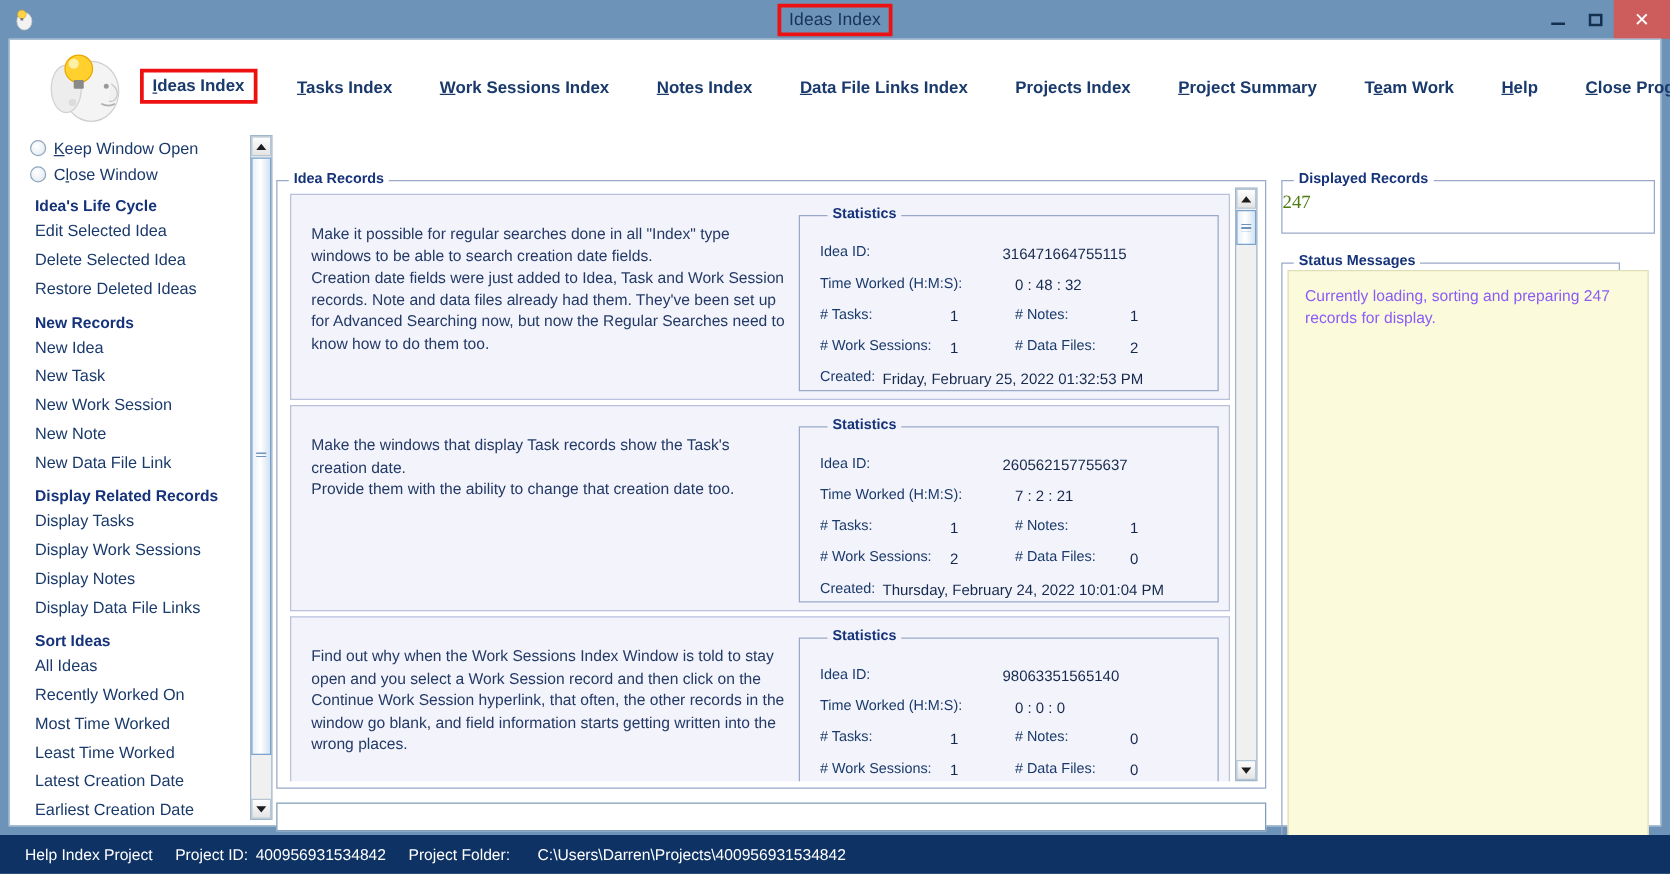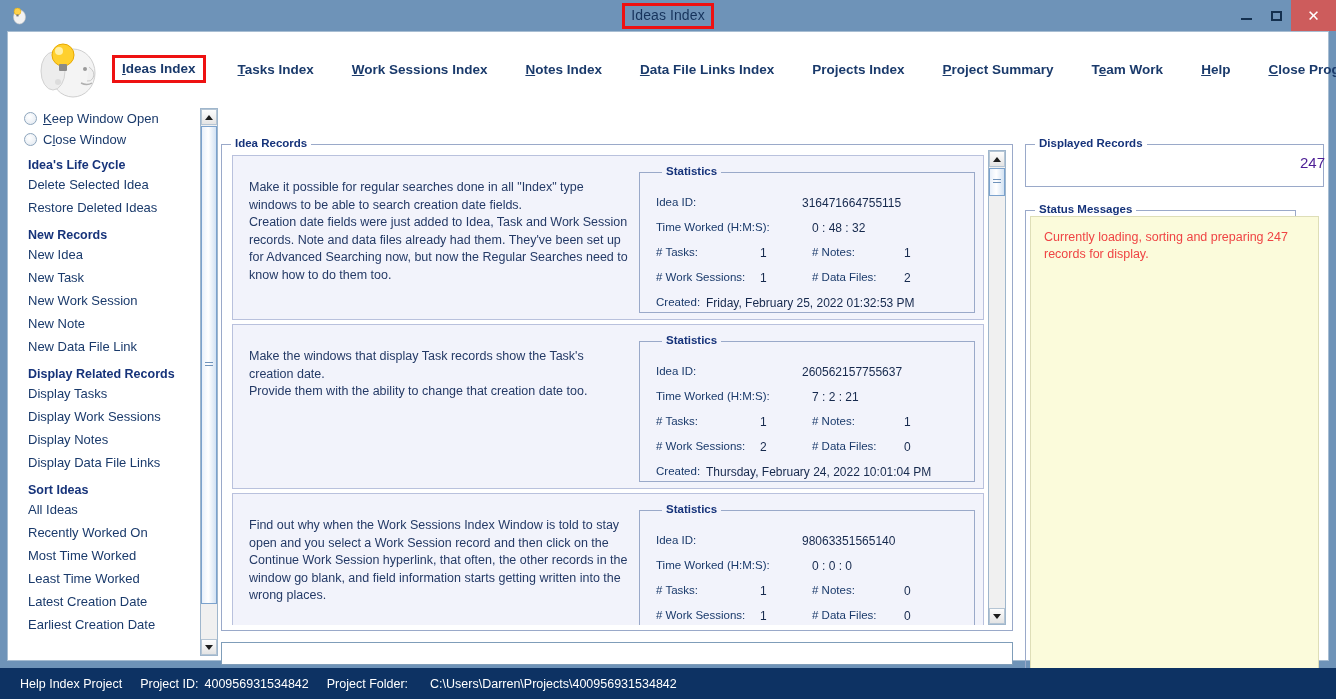--- a/index.html
+++ b/index.html
@@ -318,44 +318,45 @@
 
   
   #displayed-group {
     left: 1017px; top: 112px;
     width: 299px; height: 43px;
   }
   #displayed-count {
     position: absolute;
     left: 0; top: 9px;
     width: 299px;
-    text-align: right;
+    text-align: left;
     font-size: 15px;
-    color: #4c1d95;
+    color: #4d7c0f;
+    font-family: Liberation Serif, serif;
   }
   #status-group {
     left: 1017px; top: 178px;
     width: 271px; height: 483px;
     border: 1px solid #9aa9c9;
   }
   #status-body {
     position: absolute;
     left: 4px; top: 5px;
     width: 289px; height: 471px;
     background: #fbfbdb;
     border: 1px solid #dedeb8;
     box-sizing: border-box;
   }
   #status-text {
     position: absolute;
     left: 13px; top: 12px;
     width: 258px;
     font-size: 12.5px;
     line-height: 17px;
-    color: #ef4444;
+    color: #8b5cf6;
   }
 
   
   #status-bar {
     position: absolute;
     left: 0; bottom: 0;
     width: 1336px; height: 31px;
     background: #0d3263;
     color: #ffffff;
     font-size: 12.5px;
@@ -426,20 +427,21 @@
       <div class="radio-row">
         <span class="radio-circle"></span>
         <span class="radio-label"><u>K</u>eep Window Open</span>
       </div>
       <div class="radio-row">
         <span class="radio-circle"></span>
         <span class="radio-label">C<u>l</u>ose Window</span>
       </div>
 
       <div class="side-group-title">Idea's Life Cycle</div>
+      <div class="side-link">Edit Selected Idea</div>
       <div class="side-link">Delete Selected Idea</div>
       <div class="side-link">Restore Deleted Ideas</div>
 
       <div class="side-group-title">New Records</div>
       <div class="side-link">New Idea</div>
       <div class="side-link">New Task</div>
       <div class="side-link">New Work Session</div>
       <div class="side-link">New Note</div>
       <div class="side-link">New Data File Link</div>
 

